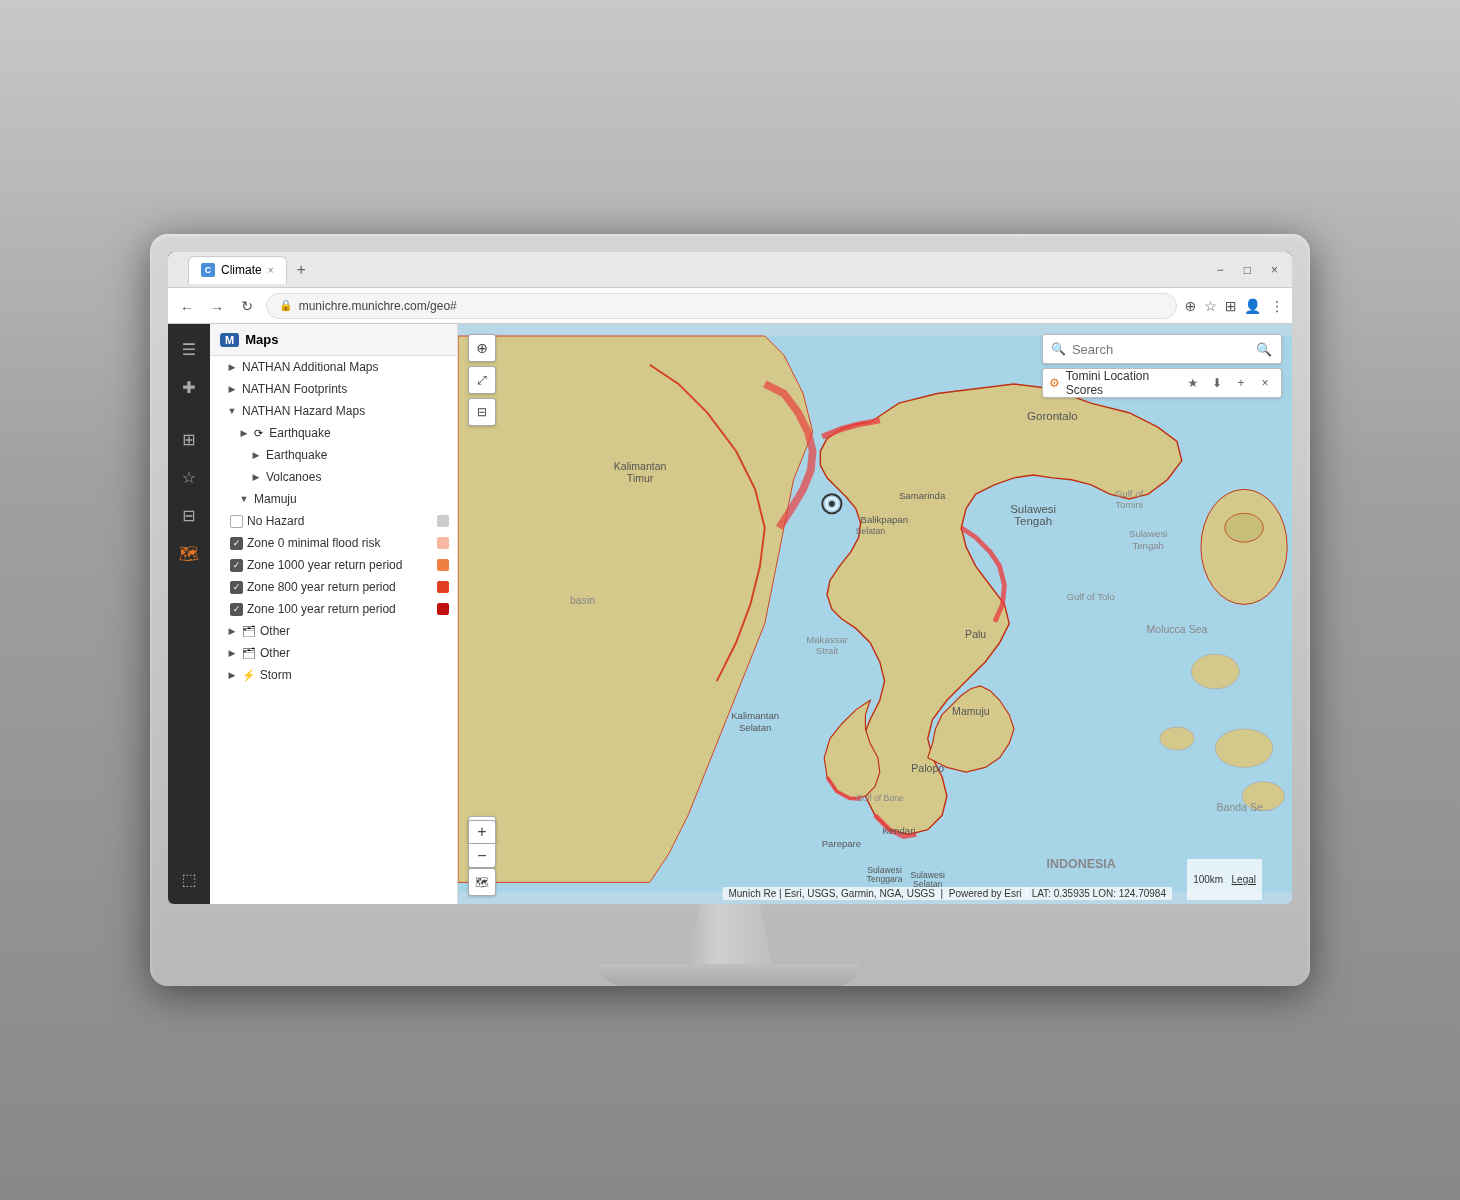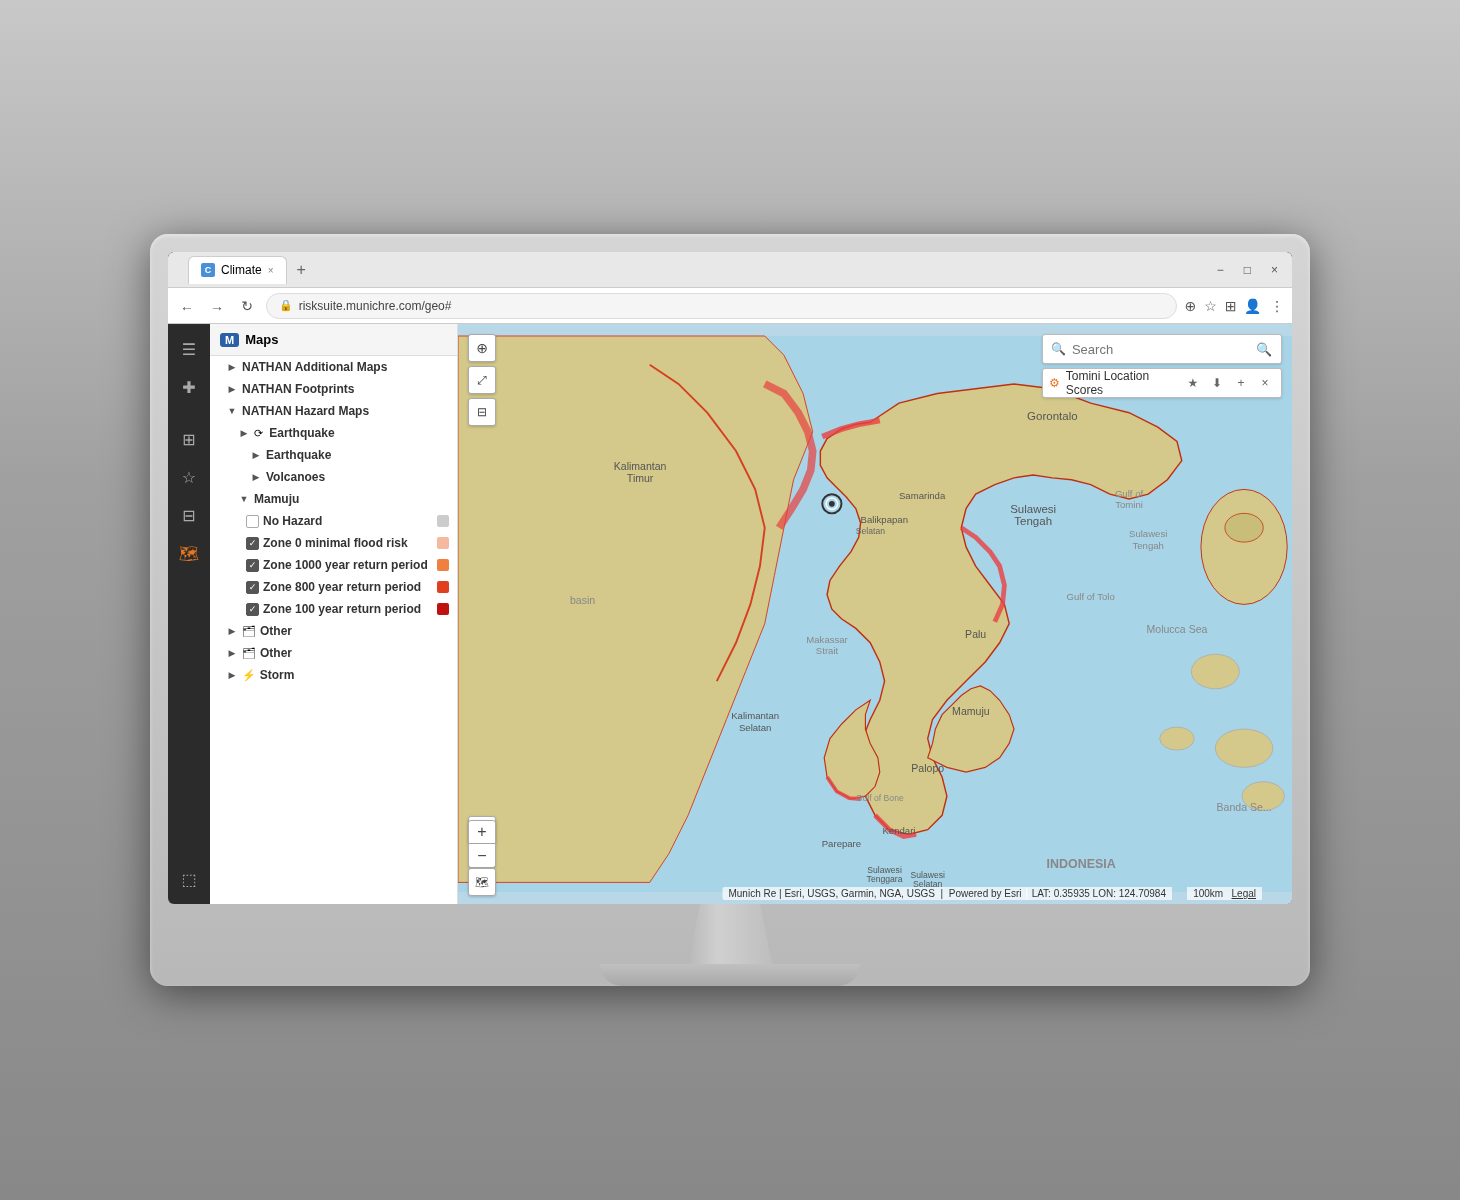--- a/index.html
+++ b/index.html
@@ -221,30 +221,30 @@
       border: 1px solid #aaa;
       background: #fff;
       border-radius: 2px;
       display: flex;
       align-items: center;
       justify-content: center;
       font-size: 9px;
       color: #555;
       flex-shrink: 0;
     }
-    .tree-label { flex: 1; font-size: 12px; color: #333; font-weight: bold; }
+    .tree-label { flex: 1; font-size: 12px; color: #333; }
     .color-dot {
       width: 12px; height: 12px;
       border-radius: 2px;
       flex-shrink: 0;
     }
     .indent-1 { padding-left: 16px; }
     .indent-2 { padding-left: 28px; }
     .indent-3 { padding-left: 40px; }
-    .indent-4 { padding-left: 36px; }
+    .indent-4 { padding-left: 20px; }
 
     
     .map-area {
       flex: 1;
       position: relative;
       overflow: hidden;
       background: #b8d8e8;
     }
 
     
@@ -382,21 +382,21 @@
       background: rgba(255,255,255,0.7);
       padding: 1px 6px;
     }
     .map-scale {
       position: absolute;
       bottom: 4px;
       right: 30px;
       font-size: 10px;
       color: #333;
       background: rgba(255,255,255,0.7);
-      padding: 1px 6px;
+      padding: 15px 6px;
     }
 
     
     .monitor-stand {
       display: flex;
       flex-direction: column;
       align-items: center;
     }
     .stand-neck {
       width: 120px;
@@ -444,21 +444,21 @@
             <span class="window-control-btn">×</span>
           </div>
         </div>
 
         <div class="address-bar">
           <button class="nav-btn">←</button>
           <button class="nav-btn">→</button>
           <button class="nav-btn">↻</button>
           <div class="url-box">
             <span class="url-lock">🔒</span>
-            <span>risksuite.munichre.com/geo#</span>
+            <span>munichre.munichre.com/geo#</span>
           </div>
           <div class="address-bar-right">
             <span style="cursor:pointer;">⊕</span>
             <span style="cursor:pointer;">☆</span>
             <span style="cursor:pointer;">⊞</span>
             <span style="cursor:pointer;">👤</span>
             <span style="cursor:pointer;">⋮</span>
           </div>
         </div>
 

